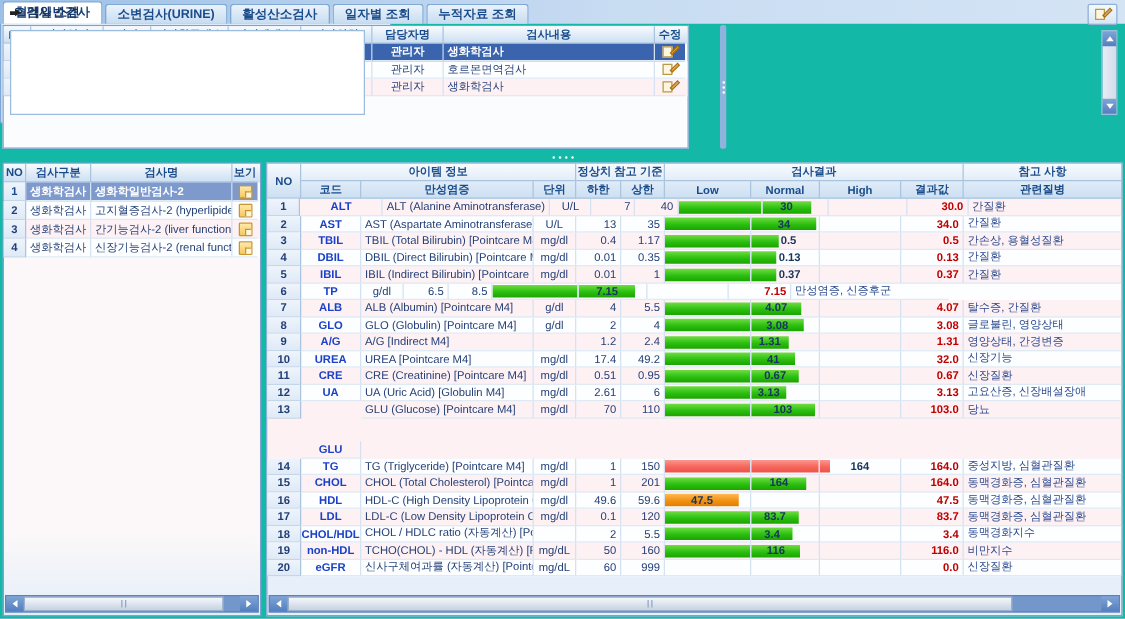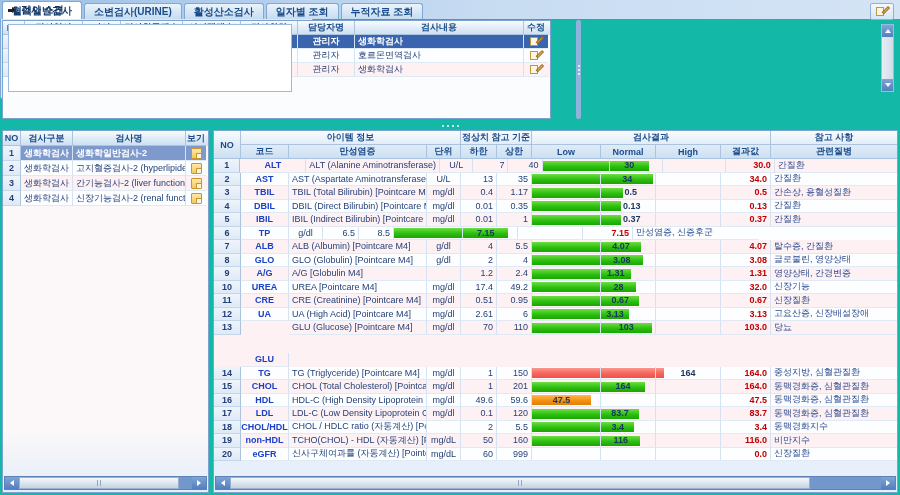--- a/index.html
+++ b/index.html
@@ -442,21 +442,21 @@
             <div class="bar green" style="width: 77%;"></div>
             <span class="bar-label" style="left: 0px; width: 77%; text-align: center;">3.08</span>
           </div>
           <div class="c barcell" style="width: 65px;"></div>
           <div class="c num redval" style="width: 50px;">3.08</div>
           <div class="c " style="width: 126px; border-right: none; color: rgb(44, 74, 143);">글로불린, 영양상태</div>
         </div>
         <div class="grow rowpink">
           <div class="c nocol" style="width: 27px;">9</div>
           <div class="c ctr codetxt" style="width: 48px;">A/G</div>
-          <div class="c " style="width: 138px;">A/G [Globulin M4]</div>
+          <div class="c " style="width: 138px;">A/G [Indirect M4]</div>
           <div class="c ctr" style="width: 34px;"></div>
           <div class="c num" style="width: 36px;">1.2</div>
           <div class="c num" style="width: 35px;">2.4</div>
           <div class="c barcell" style="width: 69px;">
             <div class="bar green" style="width: 100%;"></div>
           </div>
           <div class="c barcell" style="width: 55px;">
             <div class="bar green" style="width: 55%;"></div>
             <span class="bar-label" style="left: 0px; width: 55%; text-align: center;">1.31</span>
           </div>
@@ -469,21 +469,21 @@
           <div class="c ctr codetxt" style="width: 48px;">UREA</div>
           <div class="c " style="width: 138px;">UREA [Pointcare M4]</div>
           <div class="c ctr" style="width: 34px;">mg/dl</div>
           <div class="c num" style="width: 36px;">17.4</div>
           <div class="c num" style="width: 35px;">49.2</div>
           <div class="c barcell" style="width: 69px;">
             <div class="bar green" style="width: 100%;"></div>
           </div>
           <div class="c barcell" style="width: 55px;">
             <div class="bar green" style="width: 65%;"></div>
-            <span class="bar-label" style="left: 0px; width: 65%; text-align: center;">28</span>
+            <span class="bar-label" style="left: 0px; width: 65%; text-align: center;">41</span>
           </div>
           <div class="c barcell" style="width: 65px;"></div>
           <div class="c num redval" style="width: 50px;">32.0</div>
           <div class="c " style="width: 126px; border-right: none; color: rgb(44, 74, 143);">신장기능</div>
         </div>
         <div class="grow rowpink">
           <div class="c nocol" style="width: 27px;">11</div>
           <div class="c ctr codetxt" style="width: 48px;">CRE</div>
           <div class="c " style="width: 138px;">CRE (Creatinine) [Pointcare M4]</div>
           <div class="c ctr" style="width: 34px;">mg/dl</div>
@@ -496,21 +496,21 @@
             <div class="bar green" style="width: 71%;"></div>
             <span class="bar-label" style="left: 0px; width: 71%; text-align: center;">0.67</span>
           </div>
           <div class="c barcell" style="width: 65px;"></div>
           <div class="c num redval" style="width: 50px;">0.67</div>
           <div class="c " style="width: 126px; border-right: none; color: rgb(44, 74, 143);">신장질환</div>
         </div>
         <div class="grow rowwhite">
           <div class="c nocol" style="width: 27px;">12</div>
           <div class="c ctr codetxt" style="width: 48px;">UA</div>
-          <div class="c " style="width: 138px;">UA (High Acid) [Pointcare M4]</div>
+          <div class="c " style="width: 138px;">UA (Uric Acid) [Globulin M4]</div>
           <div class="c ctr" style="width: 34px;">mg/dl</div>
           <div class="c num" style="width: 36px;">2.61</div>
           <div class="c num" style="width: 35px;">6</div>
           <div class="c barcell" style="width: 69px;">
             <div class="bar green" style="width: 100%;"></div>
           </div>
           <div class="c barcell" style="width: 55px;">
             <div class="bar green" style="width: 52%;"></div>
             <span class="bar-label" style="left: 0px; width: 52%; text-align: center;">3.13</span>
           </div>

